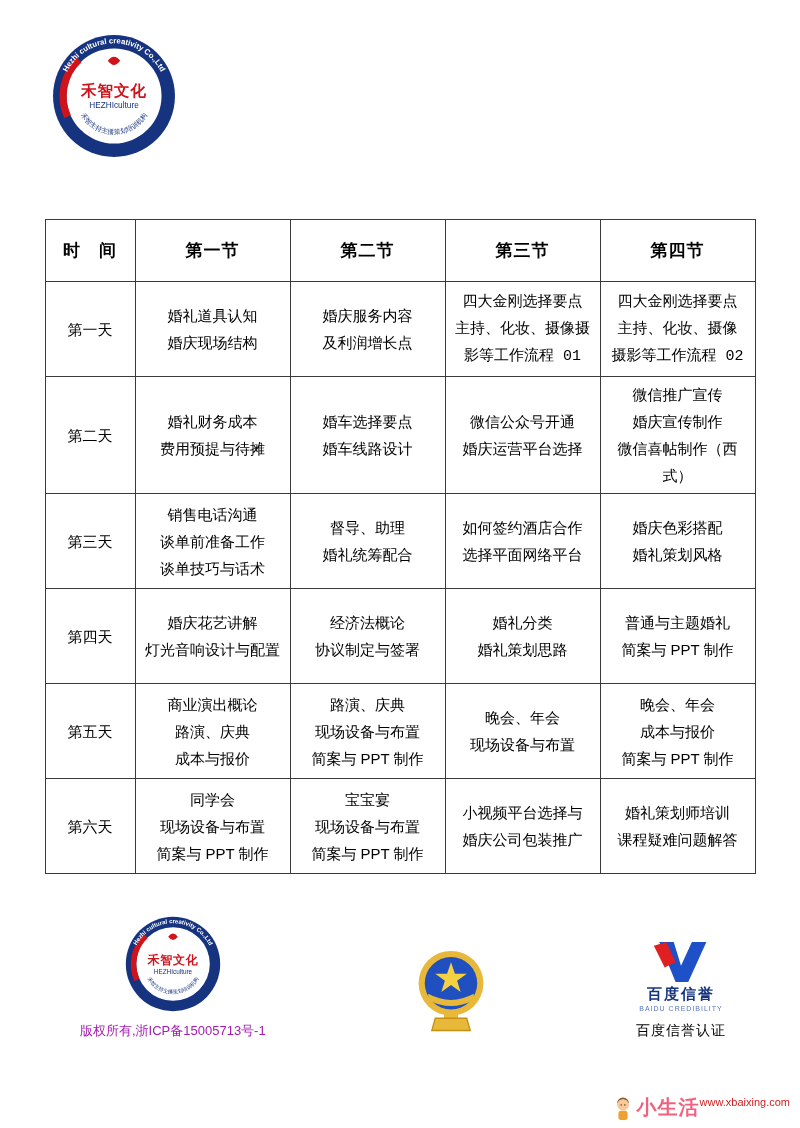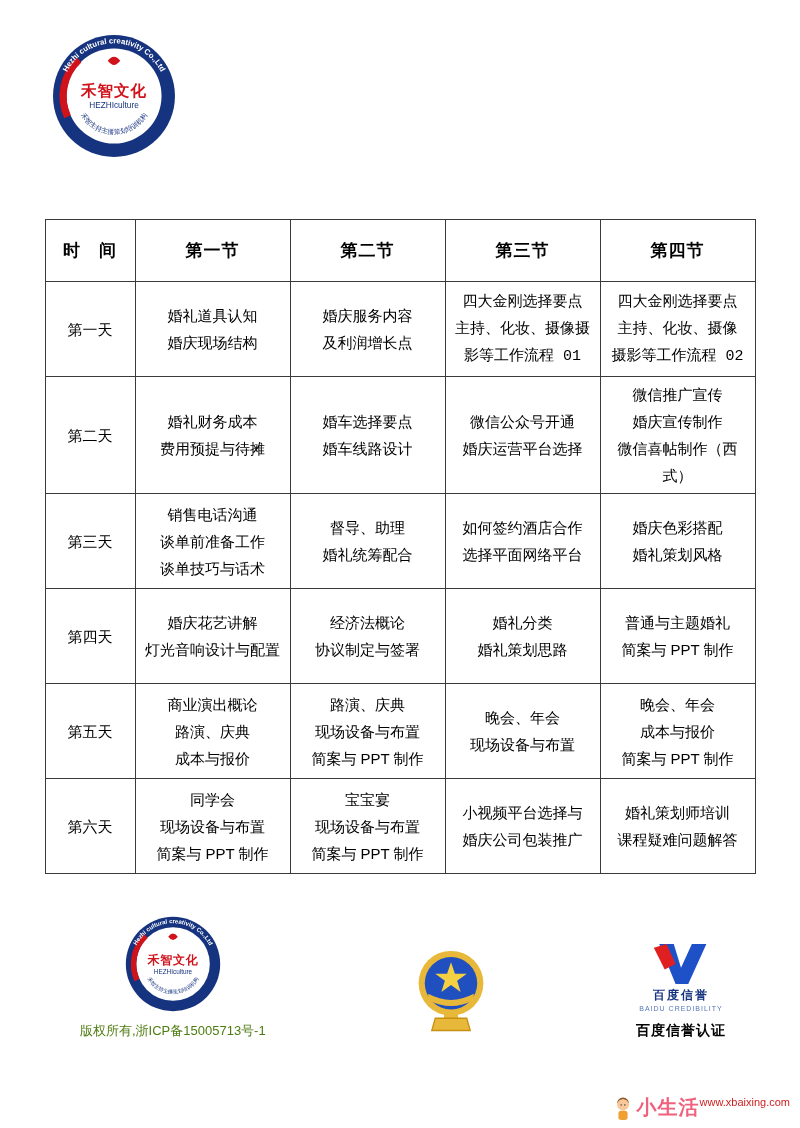--- a/index.html
+++ b/index.html
@@ -25,26 +25,26 @@
   }
   .course-table thead th { height:62px; font-size:17px; font-weight:bold; letter-spacing:1px; }
   .course-table tbody td { height:95px; font-size:15px; line-height:1.8; }
   .blue-text { color:#2438a6;font-family:Liberation Mono, monospace; }
   .footer {
     position:absolute; left:0; right:0; top:916px;
     display:flex; justify-content:space-between; align-items:flex-end;
     padding:0 74px 0 80px;
   }
   .footer-col { display:flex; flex-direction:column; align-items:center; gap:10px; }
-  .icp-text { font-size:13px; color:#4d7c0f; }
+  .icp-text { font-size:13px; color:#a21caf; }
   .police-text { font-size:15px; font-weight:bold; color:#000; }
   .baidu-block { display:flex; flex-direction:column; align-items:center; gap:1px; }
-  .baidu-name { font-size:12px; font-weight:bold; color:#16337f; letter-spacing:2px; }
+  .baidu-name { font-size:15px; font-weight:bold; color:#16337f; letter-spacing:2px; }
   .baidu-en { font-size:7px; color:#5577bb; letter-spacing:1px; }
-  .baidu-cert { font-size:14px; font-weight:bold; color:#000; letter-spacing:1px; }
+  .baidu-cert { font-size:14px; font-weight:normal; color:#000; letter-spacing:1px; }
   .watermark {
     position:absolute; right:10px; bottom:6px; display:flex; align-items:flex-start; gap:3px;
   }
   .wm-text { display:flex; flex-direction:row; line-height:1.1; }
   .wm-name { color:#f0617e; font-size:20px; font-weight:bold; letter-spacing:1px; }
   .wm-url { color:#cc2222; font-size:11px; }
 </style>
 </head>
 <body>
 

